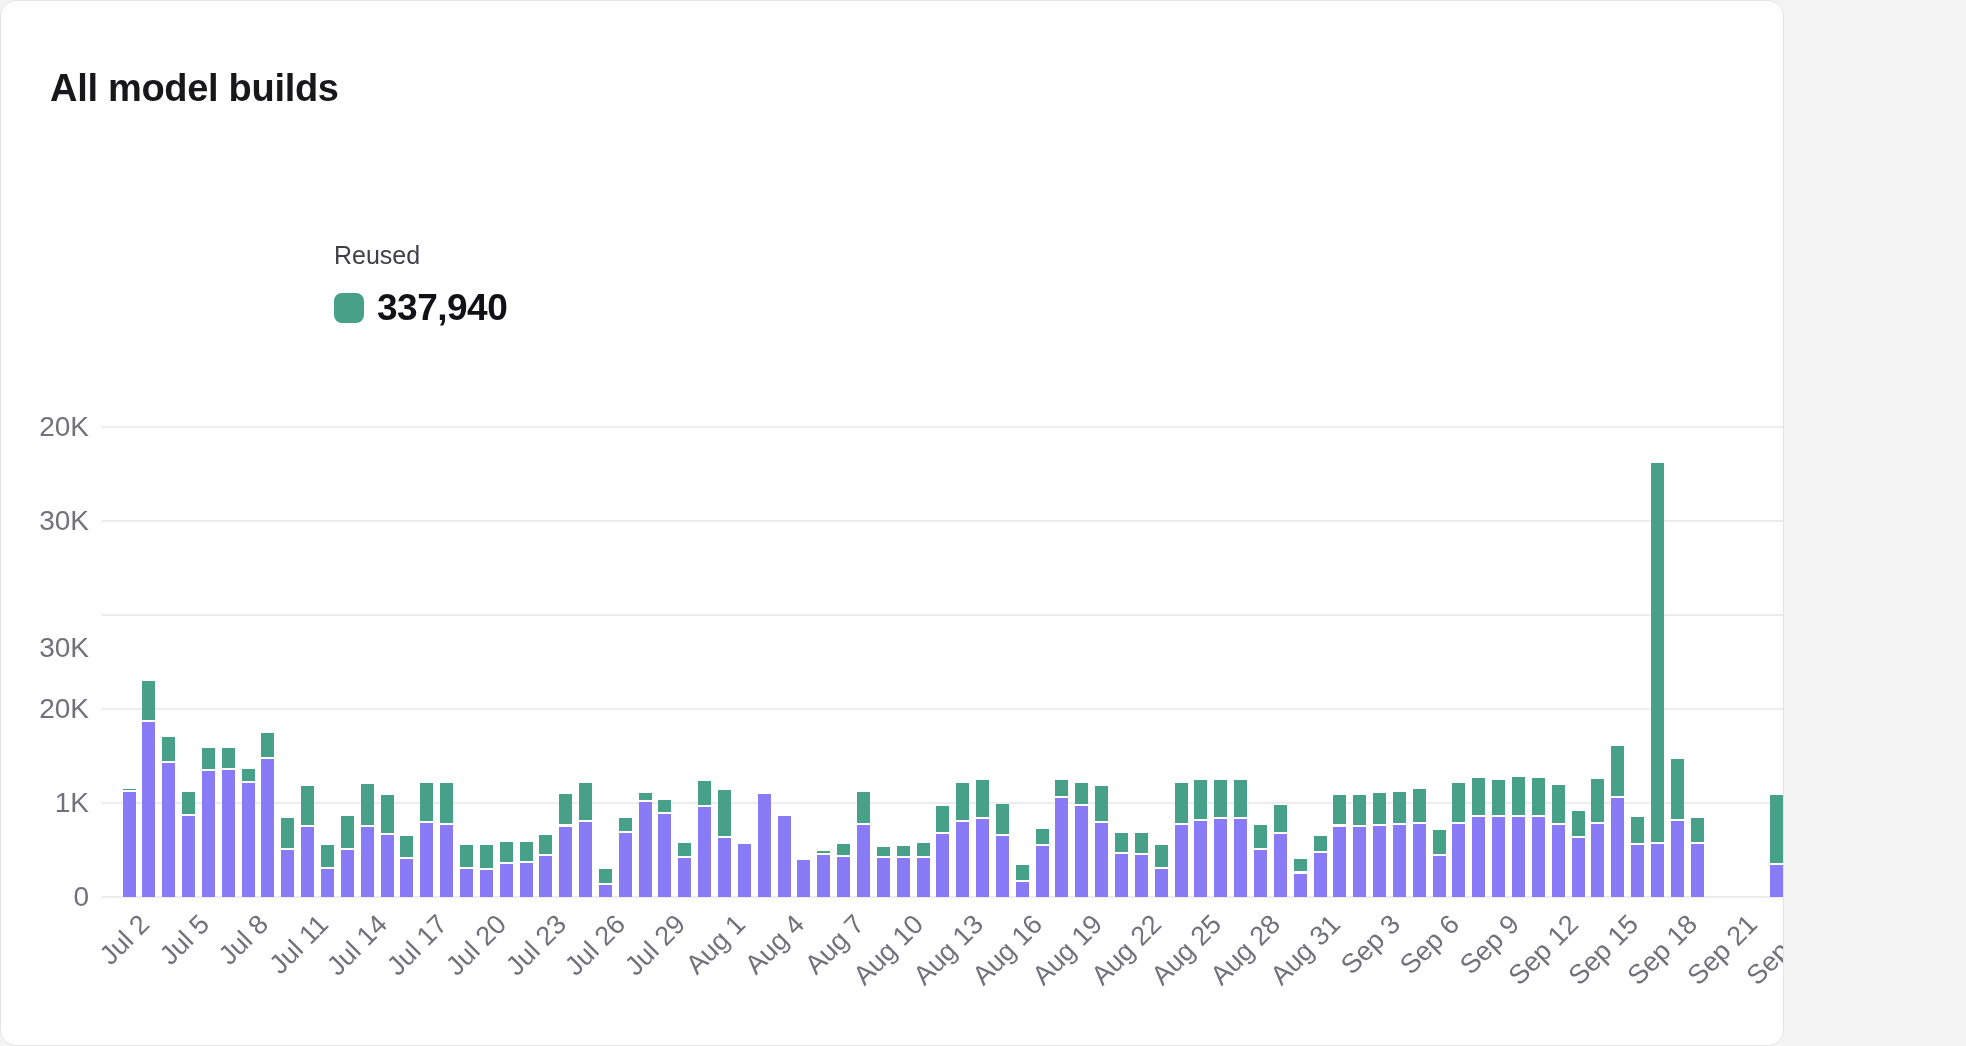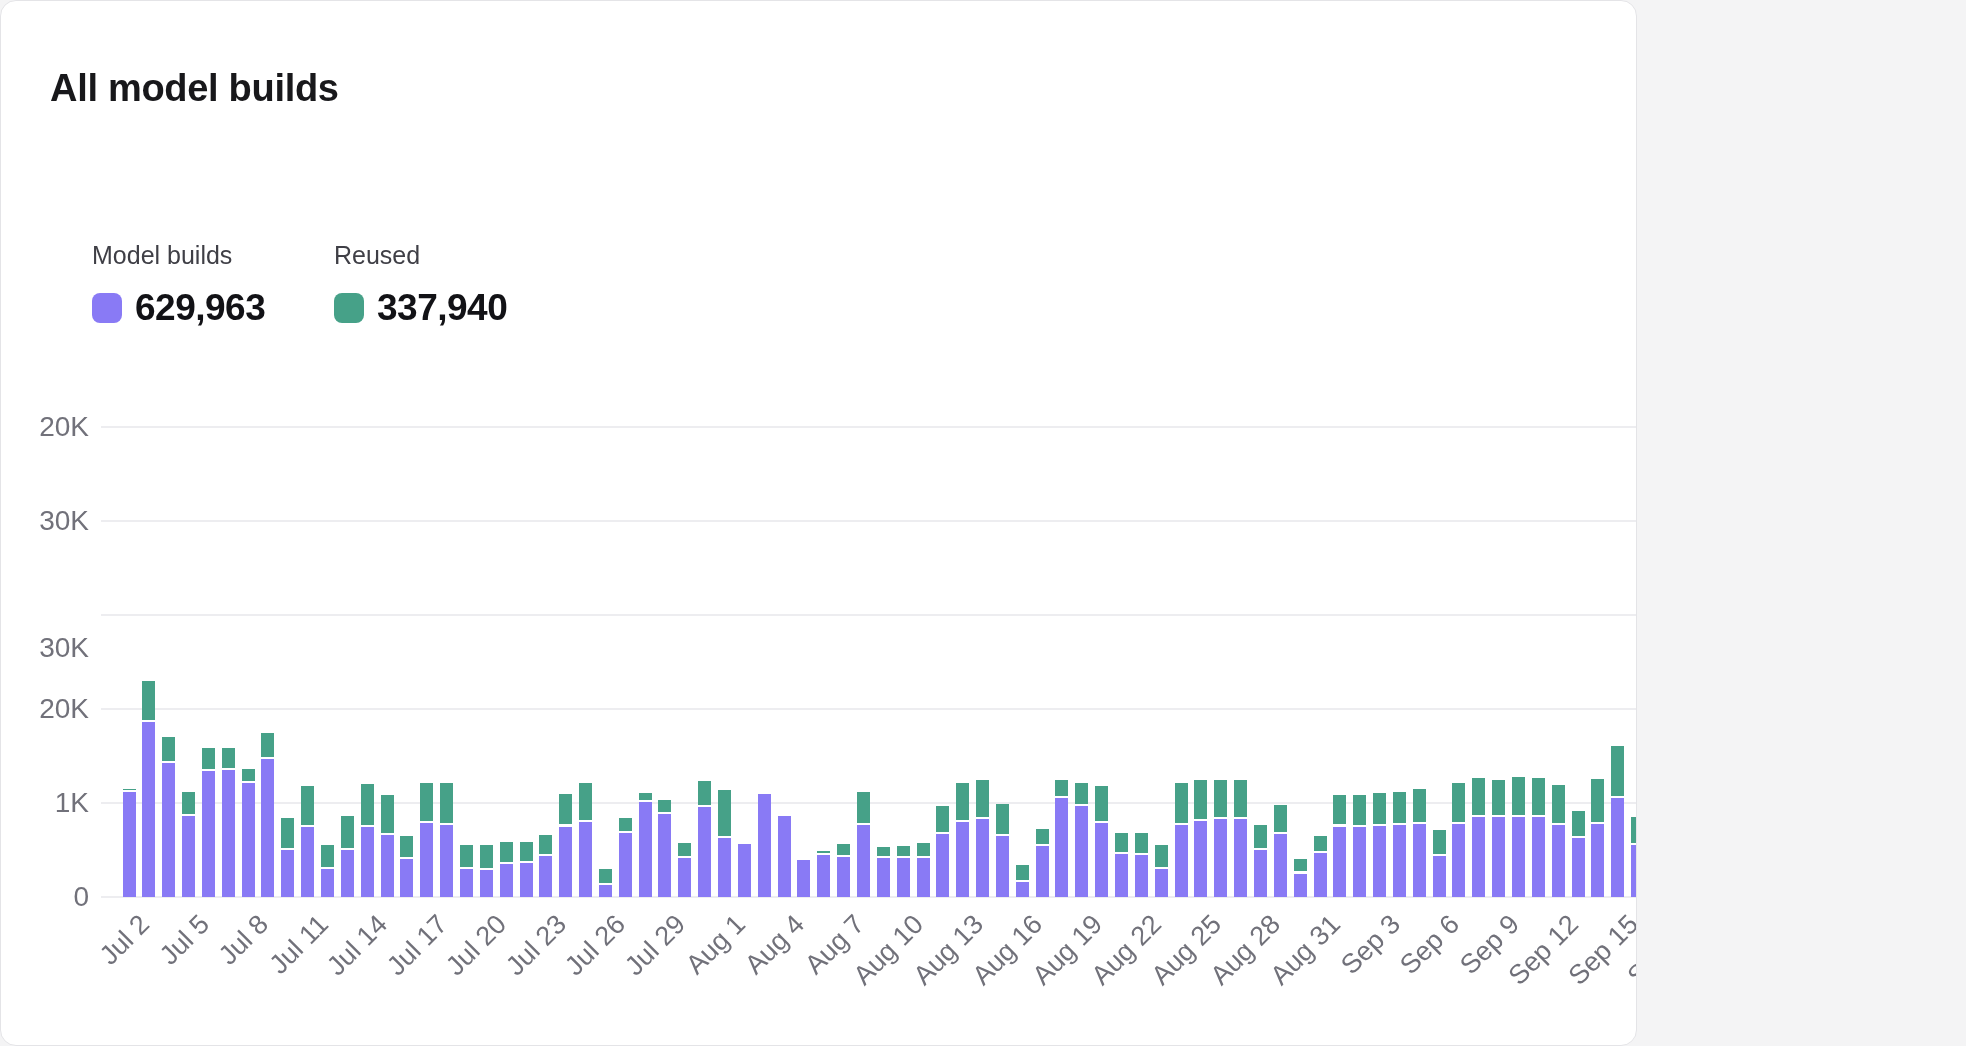--- a/index.html
+++ b/index.html
@@ -1,18 +1,18 @@
 <!DOCTYPE html>
 <html><head>
 <meta charset="utf-8">
 <style>
   * { margin:0; padding:0; box-sizing:border-box; }
   html,body { width:1966px; height:1046px; background:#f4f4f5; font-family:"Liberation Sans","DejaVu Sans",sans-serif; }
   .card {
-    position:relative; width:1637px; height:1046px; background:#ffffff;
+    position:relative; width:1784px; height:1046px; background:#ffffff;
     border:1px solid #e4e4e7; border-radius:16px; overflow:hidden;
   }
   .title {
     position:absolute; left:49px; top:66px;
     font-size:38px; font-weight:600; color:#18181b; letter-spacing:-0.3px;
   }
   .subtitle {
     position:absolute; left:49px; top:126px; width:1460px;
     font-size:27px; line-height:34px; color:#52525b; font-weight:400;
   }
@@ -34,27 +34,20 @@
   .seg { position:absolute; }
 </style>
 </head>
 <body>
 
 <div class="card">
 
   <div class="title">All model builds</div>
 
 
-  <div class="legend-group" style="left:91px;">
-    <div class="lg-label">Model builds</div>
-    <div class="legend-row">
-      <span class="swatch" style="background: rgb(137, 122, 245);"></span>
-      <span class="lg-value">629,963</span>
-    </div>
-  </div>
 
   <div class="legend-group" style="left:333px;">
     <div class="lg-label">Reused</div>
     <div class="legend-row">
       <span class="swatch" style="background: rgb(70, 161, 136);"></span>
       <span class="lg-value">337,940</span>
     </div>
   </div>
 
   <div id="chart-layer">

